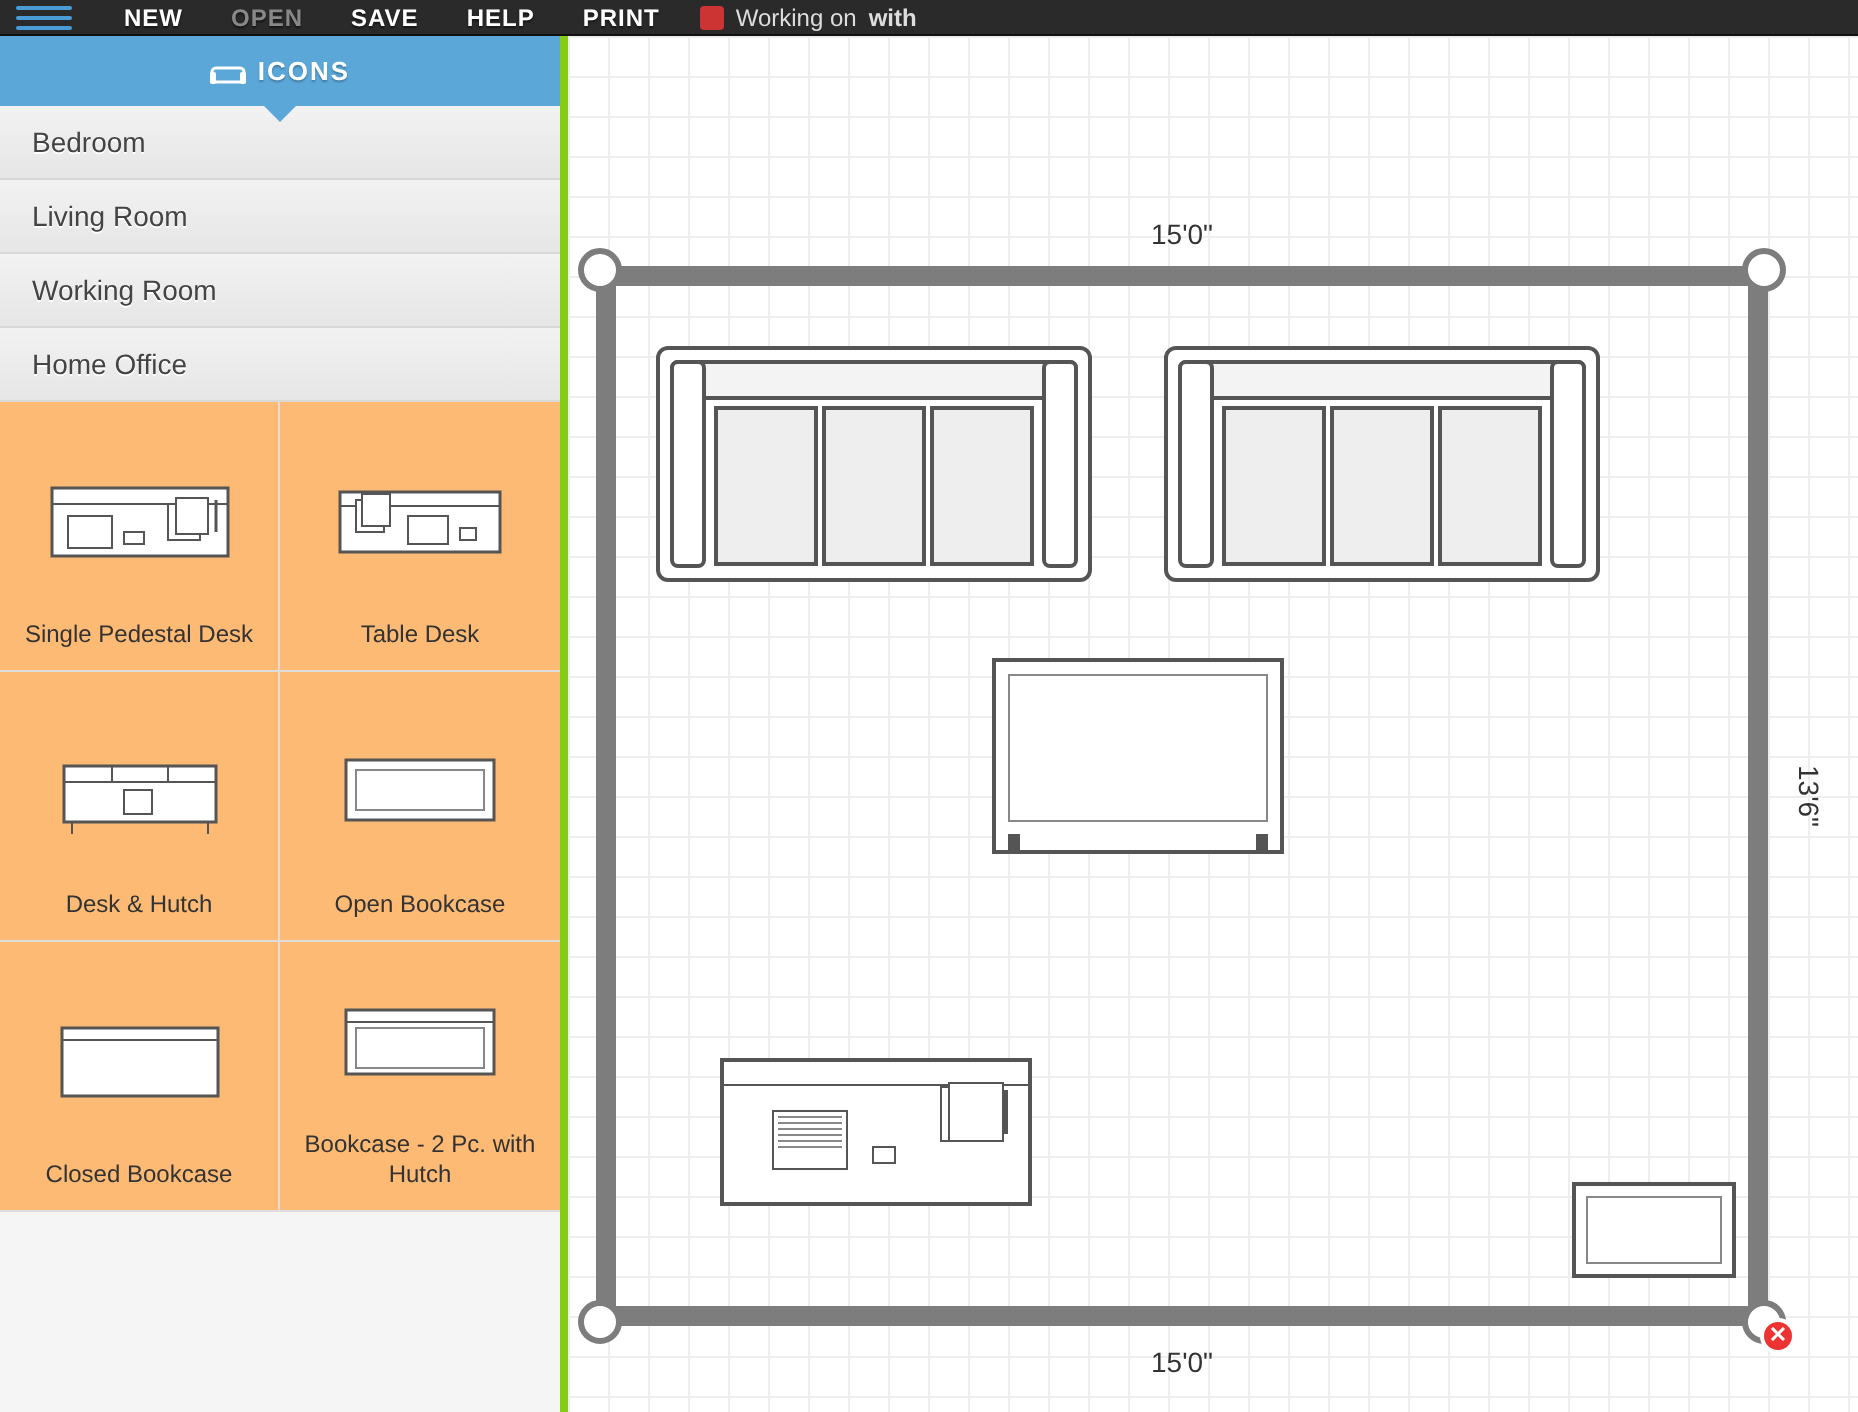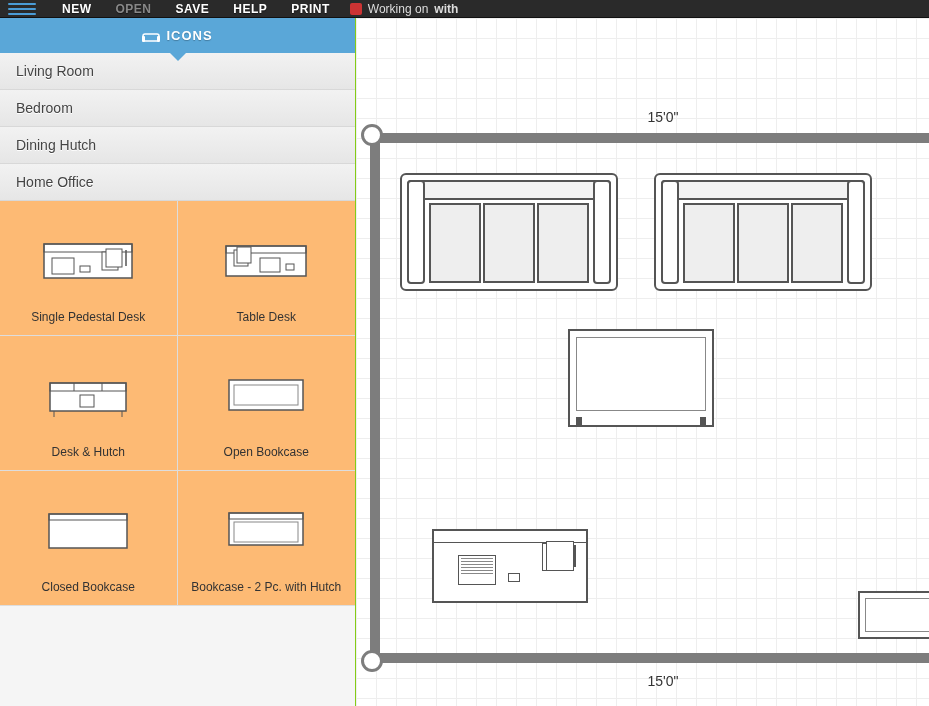--- a/index.html
+++ b/index.html
@@ -10,21 +10,21 @@
 .hamburger { width: 28px; height: 18px; display: flex; flex-direction: column; justify-content: center; gap: 3px; margin-right: 14px; cursor: pointer; }
 .hamburger span { height: 2px; background: #4a9cd6; border-radius: 1px; }
 .toolbar-item { padding: 0 12px; font-weight: bold; text-shadow: 0 1px 1px rgba(0,0,0,.5); cursor: pointer; letter-spacing: .5px; }
 .toolbar-item.active { color: #888; text-align: center; }
 .working-on { display: flex; align-items: center; gap: 6px; margin-left: 8px; color: #ddd; font-size: 12px; }
 .working-on .dot { width: 12px; height: 12px; background: #c33; border-radius: 2px; display: inline-block; }
 .working-on .proj { font-weight: bold; }
 
 
 .main { display: flex; height: calc(706px - 18px); }
-.sidebar { width: 356px; background: #f5f5f5; border-right: 1px solid #84cc16; display: flex; flex-direction: column; }
+.sidebar { width: 284px; background: #f5f5f5; border-right: 4px solid #84cc16; display: flex; flex-direction: column; }
 .icons-header { background: #5aa7d8; color: #fff; text-align: center; padding: 10px 0; font-weight: bold; letter-spacing: 1px; font-size: 13px; position: relative; text-shadow: 0 1px 1px rgba(0,0,0,.25); }
 .icons-header svg { vertical-align: middle; margin-right: 6px; }
 .icons-header::after { content:""; position:absolute; bottom:-8px; left:50%; transform:translateX(-50%); border:8px solid transparent; border-top-color:#5aa7d8; border-bottom:none; }
 
 .cat-list { background: #eee; }
 .cat { padding: 10px 16px; border-bottom: 1px solid #d8d8d8; color: #444; text-shadow: 0 1px 0 #fff; cursor: pointer; font-size: 14px; background: linear-gradient(#f2f2f2,#e6e6e6); }
 
 .item-grid { display: grid; grid-template-columns: 1fr 1fr; background: #fff; }
 .item-cell { border-right: 1px solid #ddd; border-bottom: 1px solid #ddd; height: 135px; display: flex; flex-direction: column; align-items: center; justify-content: flex-end; padding: 8px 6px 10px; cursor: grab; background:#fdba74; }
 .item-cell:nth-child(2n){ border-right: none; }
@@ -109,23 +109,23 @@
 
   <div class="sidebar">
     <div class="icons-header">
       <svg width="18" height="12" viewBox="0 0 18 12">
           <rect x="1" y="3" width="16" height="7" rx="2" fill="none" stroke="#fff" stroke-width="1.5"></rect>
           <rect x="0" y="5" width="3" height="6" rx="1" fill="#fff"></rect>
           <rect x="15" y="5" width="3" height="6" rx="1" fill="#fff"></rect>
         </svg><span>ICONS</span>
     </div>
     <div class="cat-list">
+      <div class="cat">Bedroom</div>
       <div class="cat">Living Room</div>
-      <div class="cat">Bedroom</div>
-      <div class="cat">Dining Hutch</div>
+      <div class="cat">Working Room</div>
       <div class="cat">Home Office</div>
     </div>
     <div class="item-grid">
 
       <div class="item-cell">
         <div class="item-thumb">
           <svg width="96" height="48" viewBox="0 0 96 48">
               <rect x="4" y="8" width="88" height="34" fill="#fff" stroke="#555" stroke-width="1.5"></rect>
               <rect x="4" y="8" width="88" height="8" fill="none" stroke="#555"></rect>
               <rect x="12" y="22" width="22" height="16" fill="none" stroke="#555"></rect>

